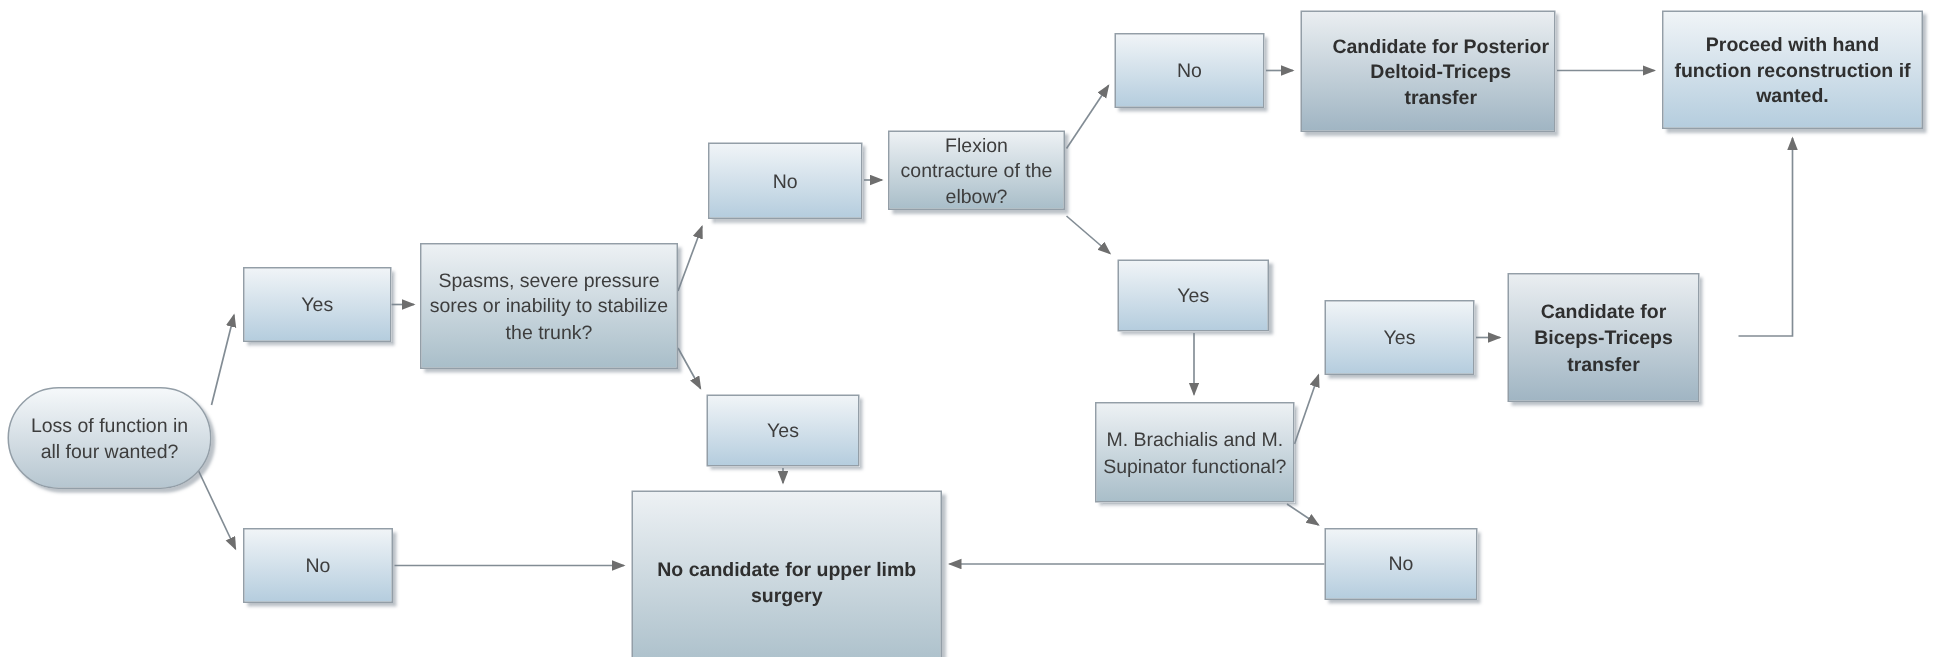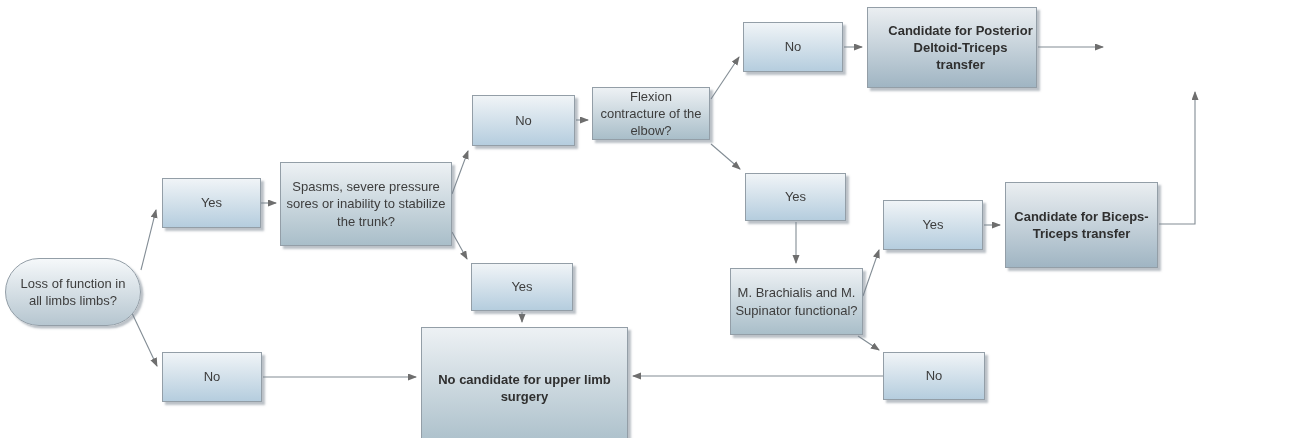--- a/index.html
+++ b/index.html
@@ -72,44 +72,45 @@
     <path d="M796,222 L796,263" marker-end="url(#arw)"></path>
     <path d="M863,296 L879,250" marker-end="url(#arw)"></path>
     <path d="M858,336 L879,350" marker-end="url(#arw)"></path>
     <path d="M984,225 L1000,225" marker-end="url(#arw)"></path>
     <polyline points="1159,224 1195,224 1195,92" marker-end="url(#arw)"></polyline>
     <path d="M522,312 L522,322" marker-end="url(#arw)"></path>
     <path d="M263,377 L416,377" marker-end="url(#arw)"></path>
     <path d="M883,376 L633,376" marker-end="url(#arw)"></path>
   </svg>
 
-  <div class="node oval" style="left:5px; top:258px; width:136px; height:68px;">Loss of function in all limbs limbs?</div>
+  <div class="node oval" style="left:5px; top:258px; width:136px; height:68px;">Loss of function in all four wanted?</div>
 
   <div class="node v-blue" style="left:162px; top:178px; width:99px; height:50px;">Yes</div>
 
   <div class="node v-blue" style="left:162px; top:352px; width:100px; height:50px;">No</div>
 
   <div class="node v-mid" style="left:280px; top:162px; width:172px; height:84px;">Spasms, severe pressure sores or inability to stabilize the trunk?</div>
 
   <div class="node v-blue" style="left:472px; top:95px; width:103px; height:51px;">No</div>
 
   <div class="node v-blue" style="left:471px; top:263px; width:102px; height:48px;">Yes</div>
 
   <div class="node v-mid" style="left:592px; top:87px; width:118px; height:53px;">Flexion contracture of the elbow?</div>
 
   <div class="node v-blue" style="left:743px; top:22px; width:100px; height:50px;">No</div>
 
   <div class="node v-blue" style="left:745px; top:173px; width:101px; height:48px;">Yes</div>
 
   <div class="node v-gray emphasis" style="left:867px; top:7px; width:170px; height:81px;padding-left:20px;">Candidate for Posterior Deltoid-Triceps transfer</div>
 
+  <div class="node v-blue emphasis" style="left:1108px; top:7px; width:174px; height:79px;">Proceed with hand function reconstruction if wanted.</div>
 
   <div class="node v-mid" style="left:730px; top:268px; width:133px; height:67px;">M. Brachialis and M. Supinator functional?</div>
 
   <div class="node v-blue" style="left:883px; top:200px; width:100px; height:50px;">Yes</div>
 
-  <div class="node v-gray emphasis" style="left:1005px; top:182px; width:153px; height:86px;">Candidate for Biceps-Triceps transfer</div>
+  <div class="node v-gray emphasis" style="left:1005px; top:182px; width:128px; height:86px;">Candidate for Biceps-Triceps transfer</div>
 
   <div class="node v-mid emphasis" style="left:421px; top:327px; width:207px; height:122px;">No candidate for upper limb surgery</div>
 
   <div class="node v-blue" style="left:883px; top:352px; width:102px; height:48px;">No</div>
 
 </div>
 
 </body></html>

